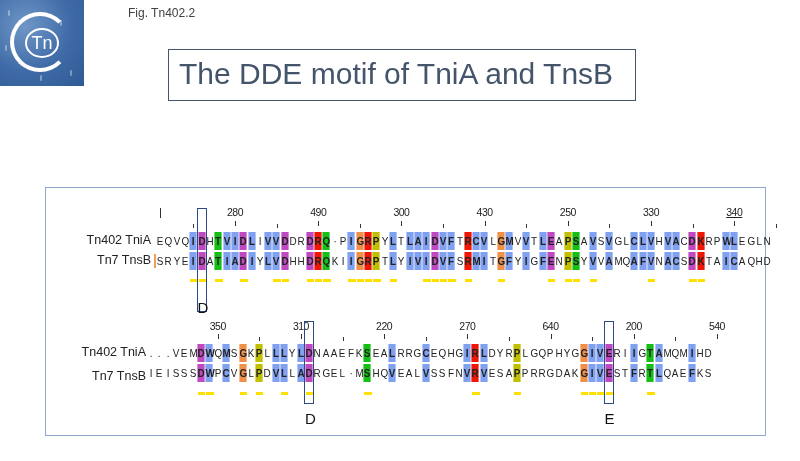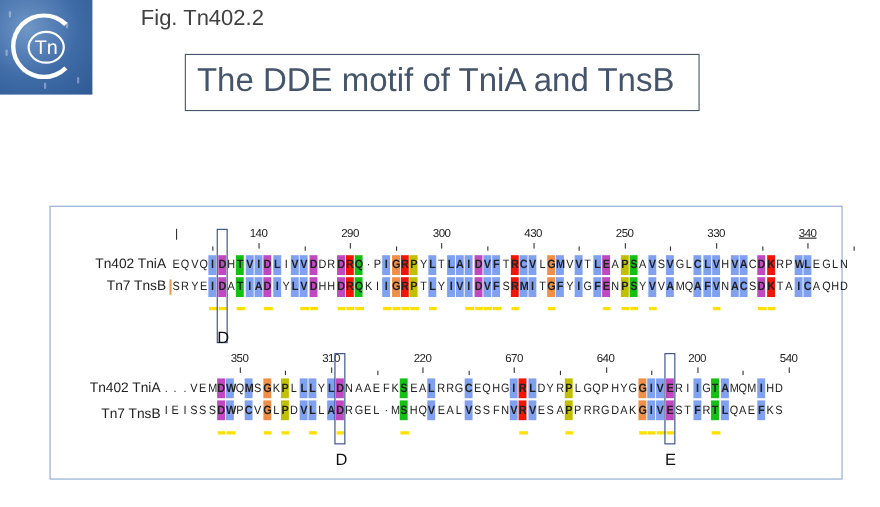--- a/index.html
+++ b/index.html
@@ -2,21 +2,21 @@
 <html><head>
 <meta charset="utf-8">
 <style>
   html, body { margin:0; padding:0; background:#ffffff; }
   body { width:800px; height:461px; position:relative; overflow:hidden; font-family:"Liberation Sans", sans-serif; }
   .logo { position:absolute; left:0; top:0; width:84px; height:86px;
     background: radial-gradient(circle at 30% 30%, #6f97c7 0%, #3e6aa6 55%, #2f5a95 100%); overflow:hidden; }
   .logo .speck { position:absolute; width:2px; height:6px; background:rgba(255,255,255,0.35); border-radius:1px; }
   .logo .ring { position:absolute; left:10px; top:12px; width:60px; height:60px; border:4px solid #ffffff; border-radius:50%; border-right-color:transparent; box-sizing:border-box; }
   .logo .tn { position:absolute; left:25px; top:28px; width:34px; height:30px; border:2px solid #fff; border-radius:50%; box-sizing:border-box; color:#fff; font-size:18px; line-height:26px; text-align:center; }
-  .fig-label { position:absolute; left:128px; top:6px; font-size:20px; color:#404040; }
+  .fig-label { position:absolute; left:128px; top:6px; font-size:12px; color:#404040; }
   .title-box { position:absolute; left:168px; top:49px; width:468px; height:52px; border:1.5px solid #44546a; box-sizing:border-box; }
   .title-box span { position:absolute; left:10px; top:7px; font-size:30px; color:#44546a; white-space:nowrap; }
   .panel { position:absolute; left:45px; top:187px; width:721px; height:249px; border:1px solid #8ea9cf; box-sizing:border-box; background:#fff; }
   .seq-name { position:absolute; font-size:12.5px; color:#222; white-space:nowrap; text-align:right; }
   .row { position:absolute; height:18px; }
   .c { position:absolute; top:0; height:18px; font-family:"Liberation Sans", sans-serif; font-size:11px; line-height:18px; text-align:center; color:#222; transform:scaleX(0.9); }
   .ruler-num { position:absolute; font-size:10.5px; color:#222; transform:translateX(-50%); letter-spacing:-0.5px; }
   .tick { position:absolute; width:1px; height:5px; background:#333; }
   .ul { position:absolute; height:3px; background:#ffe000; }
   .box { position:absolute; border:1.5px solid #2e4a86; box-sizing:border-box; }
@@ -47,23 +47,23 @@
 
 <div id="seq-names">
   <div class="seq-name" style="left:56px;top:233px;width:95px;">Tn402 TniA</div>
   <div class="seq-name" style="left:56px;top:253px;width:95px;">Tn7 TnsB</div>
   <div class="seq-name" style="left:56px;top:345px;width:90px;">Tn402 TniA</div>
   <div class="seq-name" style="left:56px;top:369px;width:90px;">Tn7 TnsB</div>
 </div>
 
 <div id="alignment">
     <div class="tick" style="left: 160.16px; top: 208px; height: 10px;"></div>
-    <div class="ruler-num" style="left: 235.04px; top: 206px;">140</div>
+    <div class="ruler-num" style="left: 235.04px; top: 206px;">280</div>
     <div class="tick" style="left: 235.04px; top: 221px;"></div>
-    <div class="ruler-num" style="left: 318.24px; top: 206px;">290</div>
+    <div class="ruler-num" style="left: 318.24px; top: 206px;">490</div>
     <div class="tick" style="left: 318.24px; top: 221px;"></div>
     <div class="ruler-num" style="left: 401.44px; top: 206px;">300</div>
     <div class="tick" style="left: 401.44px; top: 221px;"></div>
     <div class="ruler-num" style="left: 484.64px; top: 206px;">430</div>
     <div class="tick" style="left: 484.64px; top: 221px;"></div>
     <div class="ruler-num" style="left: 567.84px; top: 206px;">250</div>
     <div class="tick" style="left: 567.84px; top: 221px;"></div>
     <div class="ruler-num" style="left: 651.04px; top: 206px;">330</div>
     <div class="tick" style="left: 651.04px; top: 221px;"></div>
     <div class="ruler-num" style="left: 734.24px; top: 206px; text-decoration: underline;">340</div>
@@ -257,21 +257,21 @@
     <div class="ul" style="left: 697.8px; top: 279px; width: 7.32px;"></div>
     <div class="box" style="left: 196.6px; top: 208px; width: 10.32px; height: 104px;"></div>
     <div class="motif-letter" style="left: 197.6px; top: 299px;">D</div>
     <div class="orange-mark" style="left: 154px; top: 254px;"></div>
     <div class="ruler-num" style="left: 217.72px; top: 320px;">350</div>
     <div class="tick" style="left: 217.72px; top: 334px;"></div>
     <div class="ruler-num" style="left: 300.92px; top: 320px;">310</div>
     <div class="tick" style="left: 300.92px; top: 334px;"></div>
     <div class="ruler-num" style="left: 384.12px; top: 320px;">220</div>
     <div class="tick" style="left: 384.12px; top: 334px;"></div>
-    <div class="ruler-num" style="left: 467.32px; top: 320px;">670</div>
+    <div class="ruler-num" style="left: 467.32px; top: 320px;">270</div>
     <div class="tick" style="left: 467.32px; top: 334px;"></div>
     <div class="ruler-num" style="left: 550.52px; top: 320px;">640</div>
     <div class="tick" style="left: 550.52px; top: 334px;"></div>
     <div class="ruler-num" style="left: 633.72px; top: 320px;">200</div>
     <div class="tick" style="left: 633.72px; top: 334px;"></div>
     <div class="ruler-num" style="left: 716.92px; top: 320px;">540</div>
     <div class="tick" style="left: 716.92px; top: 334px;"></div>
     <div class="tick" style="left: 259.32px; top: 337px; height: 4px;"></div>
     <div class="tick" style="left: 342.52px; top: 337px; height: 4px;"></div>
     <div class="tick" style="left: 425.72px; top: 337px; height: 4px;"></div>

